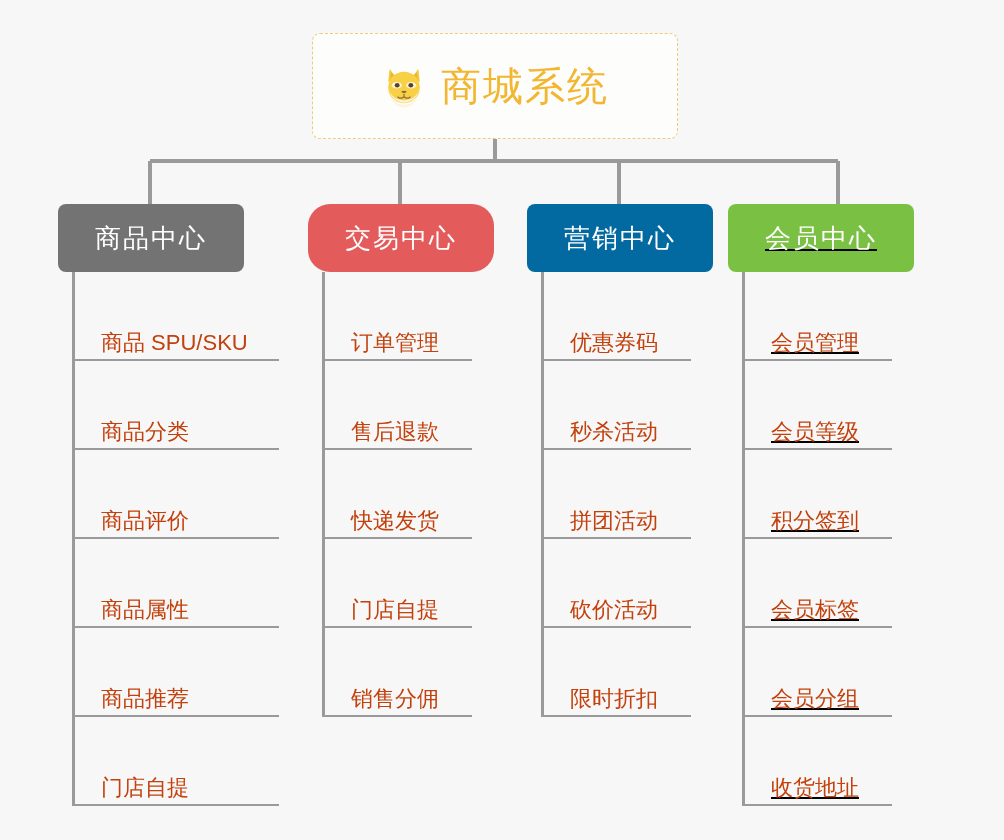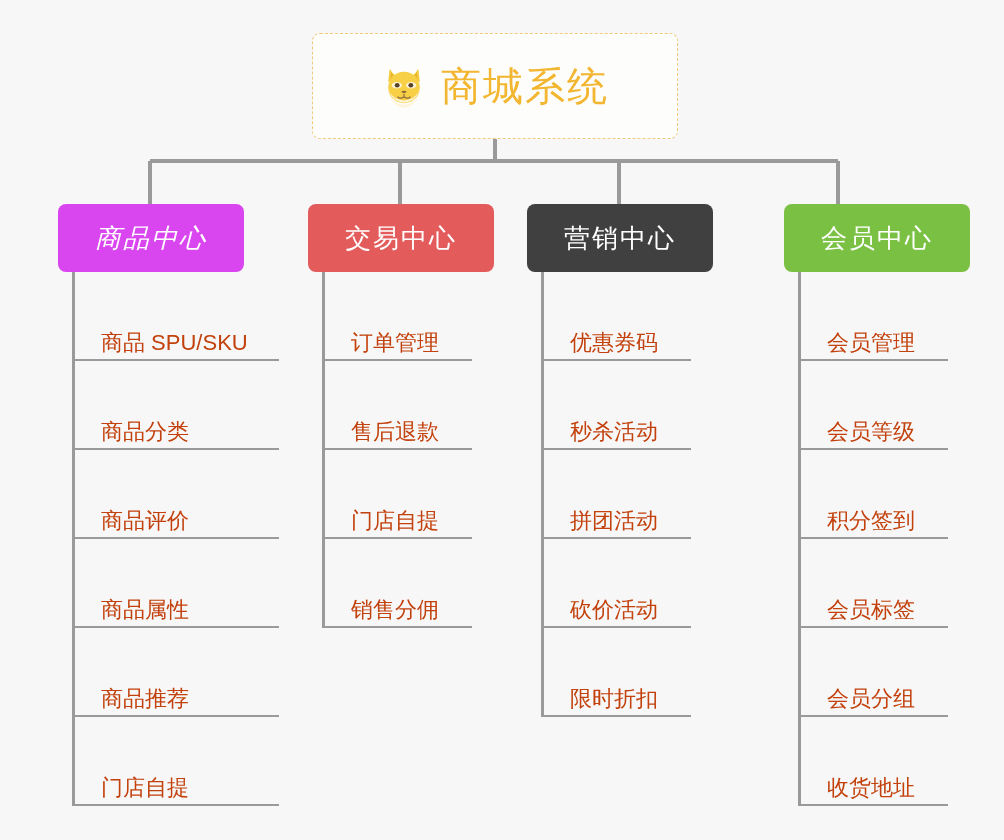--- a/index.html
+++ b/index.html
@@ -137,21 +137,21 @@
     <div class="root-title">商城系统</div>
   </div>
 
   <svg id="connectors">
     <g id="connector-group" stroke="#9a9a9a" stroke-width="4" fill="none" shape-rendering="crispEdges">
         <path d="M495 139 L495 161 M150 161 L838 161 M150 161 L150 204 M400 161 L400 204 M619 161 L619 204 M838 161 L838 204"></path>
       </g>
   </svg>
 
   <div class="column" style="left: 58px;">
-    <div class="cat-header" style="width: 186px; background: #d946ef; font-style: italic;">商品中心</div>
+    <div class="cat-header" style="width: 186px; background: #737373;">商品中心</div>
     <div class="leaf-list">
       <div class="spine" style="background: rgb(154, 154, 154);"></div>
       <div class="leaf-item">
         <div class="leaf-rule" style="width: 207px;"></div>
         <span class="leaf-label">商品 SPU/SKU</span>
       </div>
       <div class="leaf-item">
         <div class="leaf-rule" style="width: 207px;"></div>
         <span class="leaf-label">商品分类</span>
       </div>
@@ -168,44 +168,48 @@
         <span class="leaf-label">商品推荐</span>
       </div>
       <div class="leaf-item">
         <div class="leaf-rule" style="width: 207px;"></div>
         <span class="leaf-label">门店自提</span>
       </div>
     </div>
   </div>
 
   <div class="column" style="left: 308px;">
-    <div class="cat-header" style="width: 186px; background: rgb(227, 91, 91);">交易中心</div>
+    <div class="cat-header" style="width: 186px; background: rgb(227, 91, 91); border-radius: 22px;">交易中心</div>
     <div class="leaf-list">
       <div class="spine" style="background: rgb(154, 154, 154);"></div>
       <div class="leaf-item">
         <div class="leaf-rule" style="width: 150px;"></div>
         <span class="leaf-label">订单管理</span>
       </div>
       <div class="leaf-item">
         <div class="leaf-rule" style="width: 150px;"></div>
         <span class="leaf-label">售后退款</span>
       </div>
       <div class="leaf-item">
         <div class="leaf-rule" style="width: 150px;"></div>
+        <span class="leaf-label">快递发货</span>
+      </div>
+      <div class="leaf-item">
+        <div class="leaf-rule" style="width: 150px;"></div>
         <span class="leaf-label">门店自提</span>
       </div>
       <div class="leaf-item">
         <div class="leaf-rule" style="width: 150px;"></div>
         <span class="leaf-label">销售分佣</span>
       </div>
     </div>
   </div>
 
   <div class="column" style="left: 527px;">
-    <div class="cat-header" style="width: 186px; background: #404040;">营销中心</div>
+    <div class="cat-header" style="width: 186px; background: #0369a1;">营销中心</div>
     <div class="leaf-list">
       <div class="spine" style="background: rgb(154, 154, 154);"></div>
       <div class="leaf-item">
         <div class="leaf-rule" style="width: 150px;"></div>
         <span class="leaf-label">优惠券码</span>
       </div>
       <div class="leaf-item">
         <div class="leaf-rule" style="width: 150px;"></div>
         <span class="leaf-label">秒杀活动</span>
       </div>
@@ -217,21 +221,21 @@
         <div class="leaf-rule" style="width: 150px;"></div>
         <span class="leaf-label">砍价活动</span>
       </div>
       <div class="leaf-item">
         <div class="leaf-rule" style="width: 150px;"></div>
         <span class="leaf-label">限时折扣</span>
       </div>
     </div>
   </div>
 
-  <div class="column" style="left: 784px;">
+  <div class="column" style="left: 728px; text-decoration: underline;">
     <div class="cat-header" style="width: 186px; background: rgb(122, 193, 67);">会员中心</div>
     <div class="leaf-list">
       <div class="spine" style="background: rgb(154, 154, 154);"></div>
       <div class="leaf-item">
         <div class="leaf-rule" style="width: 150px;"></div>
         <span class="leaf-label">会员管理</span>
       </div>
       <div class="leaf-item">
         <div class="leaf-rule" style="width: 150px;"></div>
         <span class="leaf-label">会员等级</span>

